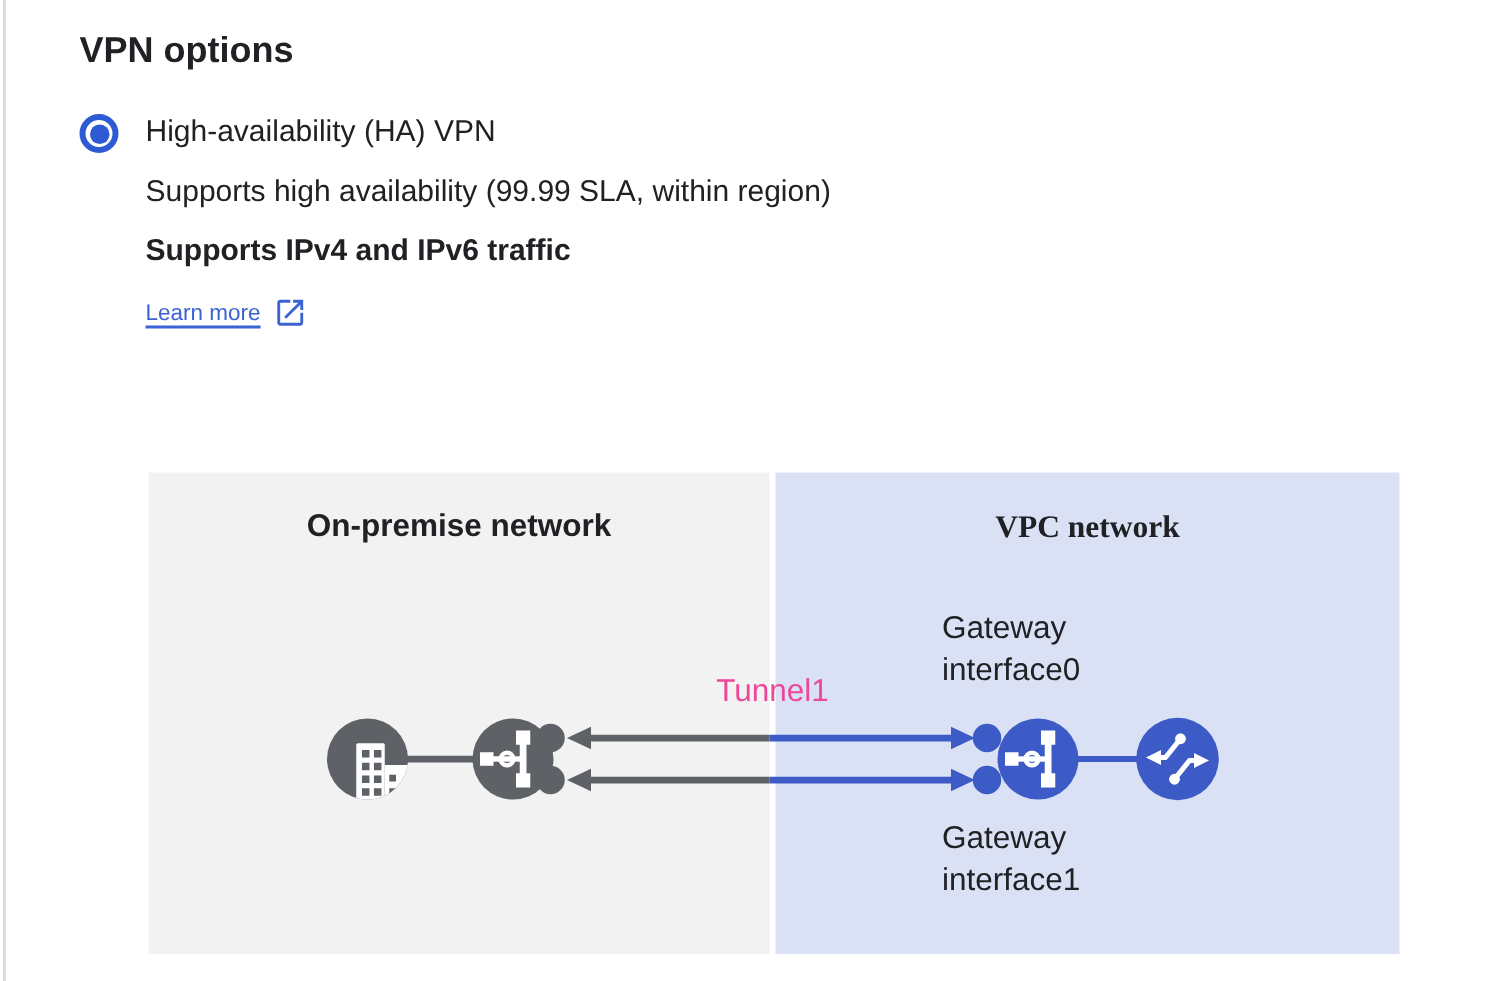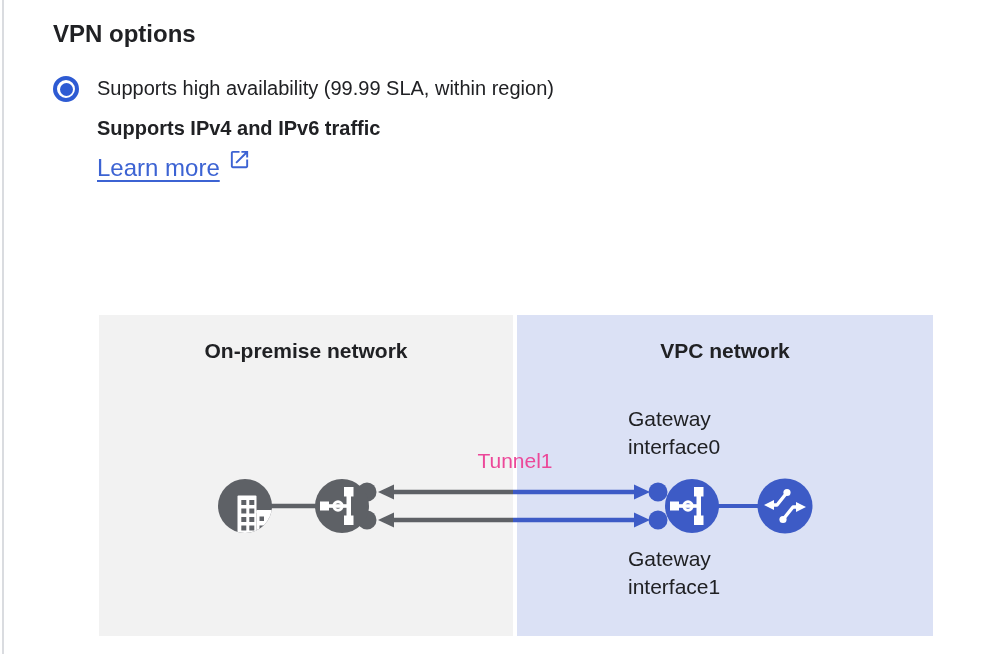--- a/index.html
+++ b/index.html
@@ -29,44 +29,44 @@
     position: relative; flex: 0 0 auto; cursor: pointer; background: #fff;
   }
   .radio-inner {
     position: absolute; inset: 2.5px; border-radius: 50%; background: #2e5bd3;
   }
   .option-text {
     margin-left: 18px; font-size: 20px; line-height: 39.5px; color: #202124;
   }
   .option-text .bold { font-weight: 700; }
   .learn-more {
-    display: inline-flex; gap: 8px;
+    display: inline-flex; align-items: center; gap: 8px;
     color: #3c63d3; text-decoration: underline;
     text-decoration-thickness: 2px; text-underline-offset: 4px;
-    cursor: pointer; font-size: 24px;
+    cursor: pointer; font-size: 15px;
   }
   .learn-more svg { display: block; }
 
   .diagram {
     position: absolute; left: 99px; top: 315px; width: 834px; height: 321px;
   }
   .panel-left {
     position: absolute; left: 0; top: 0; width: 414px; height: 321px;
     background: #f2f2f2;
   }
   .panel-right {
     position: absolute; left: 418px; top: 0; width: 416px; height: 321px;
     background: #dbe1f5;
   }
   .panel-title {
     position: absolute; top: 24px; font-size: 21px; font-weight: 700;
     text-align: center; color: #202124;
   }
   .panel-title.left  { left: 0; width: 414px; }
-  .panel-title.right { left: 418px; width: 416px; }
+  .panel-title.right { left: 418px; width: 416px; font-family: Liberation Serif, serif; }
   .diagram svg { position: absolute; left: 0; top: 0; }
   .tunnel-label {
     position: absolute; left: 346px; width: 140px; text-align: center;
     font-size: 21px; color: #ec4899;
   }
   .tunnel-label.t1 { top: 134px; }
   .tunnel-label.t2 { top: 223px; }
   .gw-label {
     position: absolute; left: 529px; font-size: 21px; line-height: 28px;
     color: #202124; white-space: nowrap;
@@ -79,20 +79,21 @@
 
 <div class="left-edge-line"></div>
 
 <div class="page-title">VPN options</div>
 
 <div class="option-row">
   <div class="radio-outer">
     <div class="radio-inner"></div>
   </div>
   <div class="option-text">
+    <div>High-availability (HA) VPN</div>
     <div>Supports high availability (99.99 SLA, within region)</div>
     <div class="bold">Supports IPv4 and IPv6 traffic</div>
     <div>
       <a class="learn-more">
         <span>Learn more</span>
         <svg width="23" height="23" viewBox="0 0 24 24" fill="#3c63d3">
           <path d="M19 19H5V5h7V3H5c-1.11 0-2 .9-2 2v14c0 1.1.89 2 2 2h14c1.1 0 2-.9 2-2v-7h-2v7zM14 3v2h3.59l-9.83 9.83 1.41 1.41L19 6.41V10h2V3h-7z"></path>
         </svg>
       </a>
     </div>

